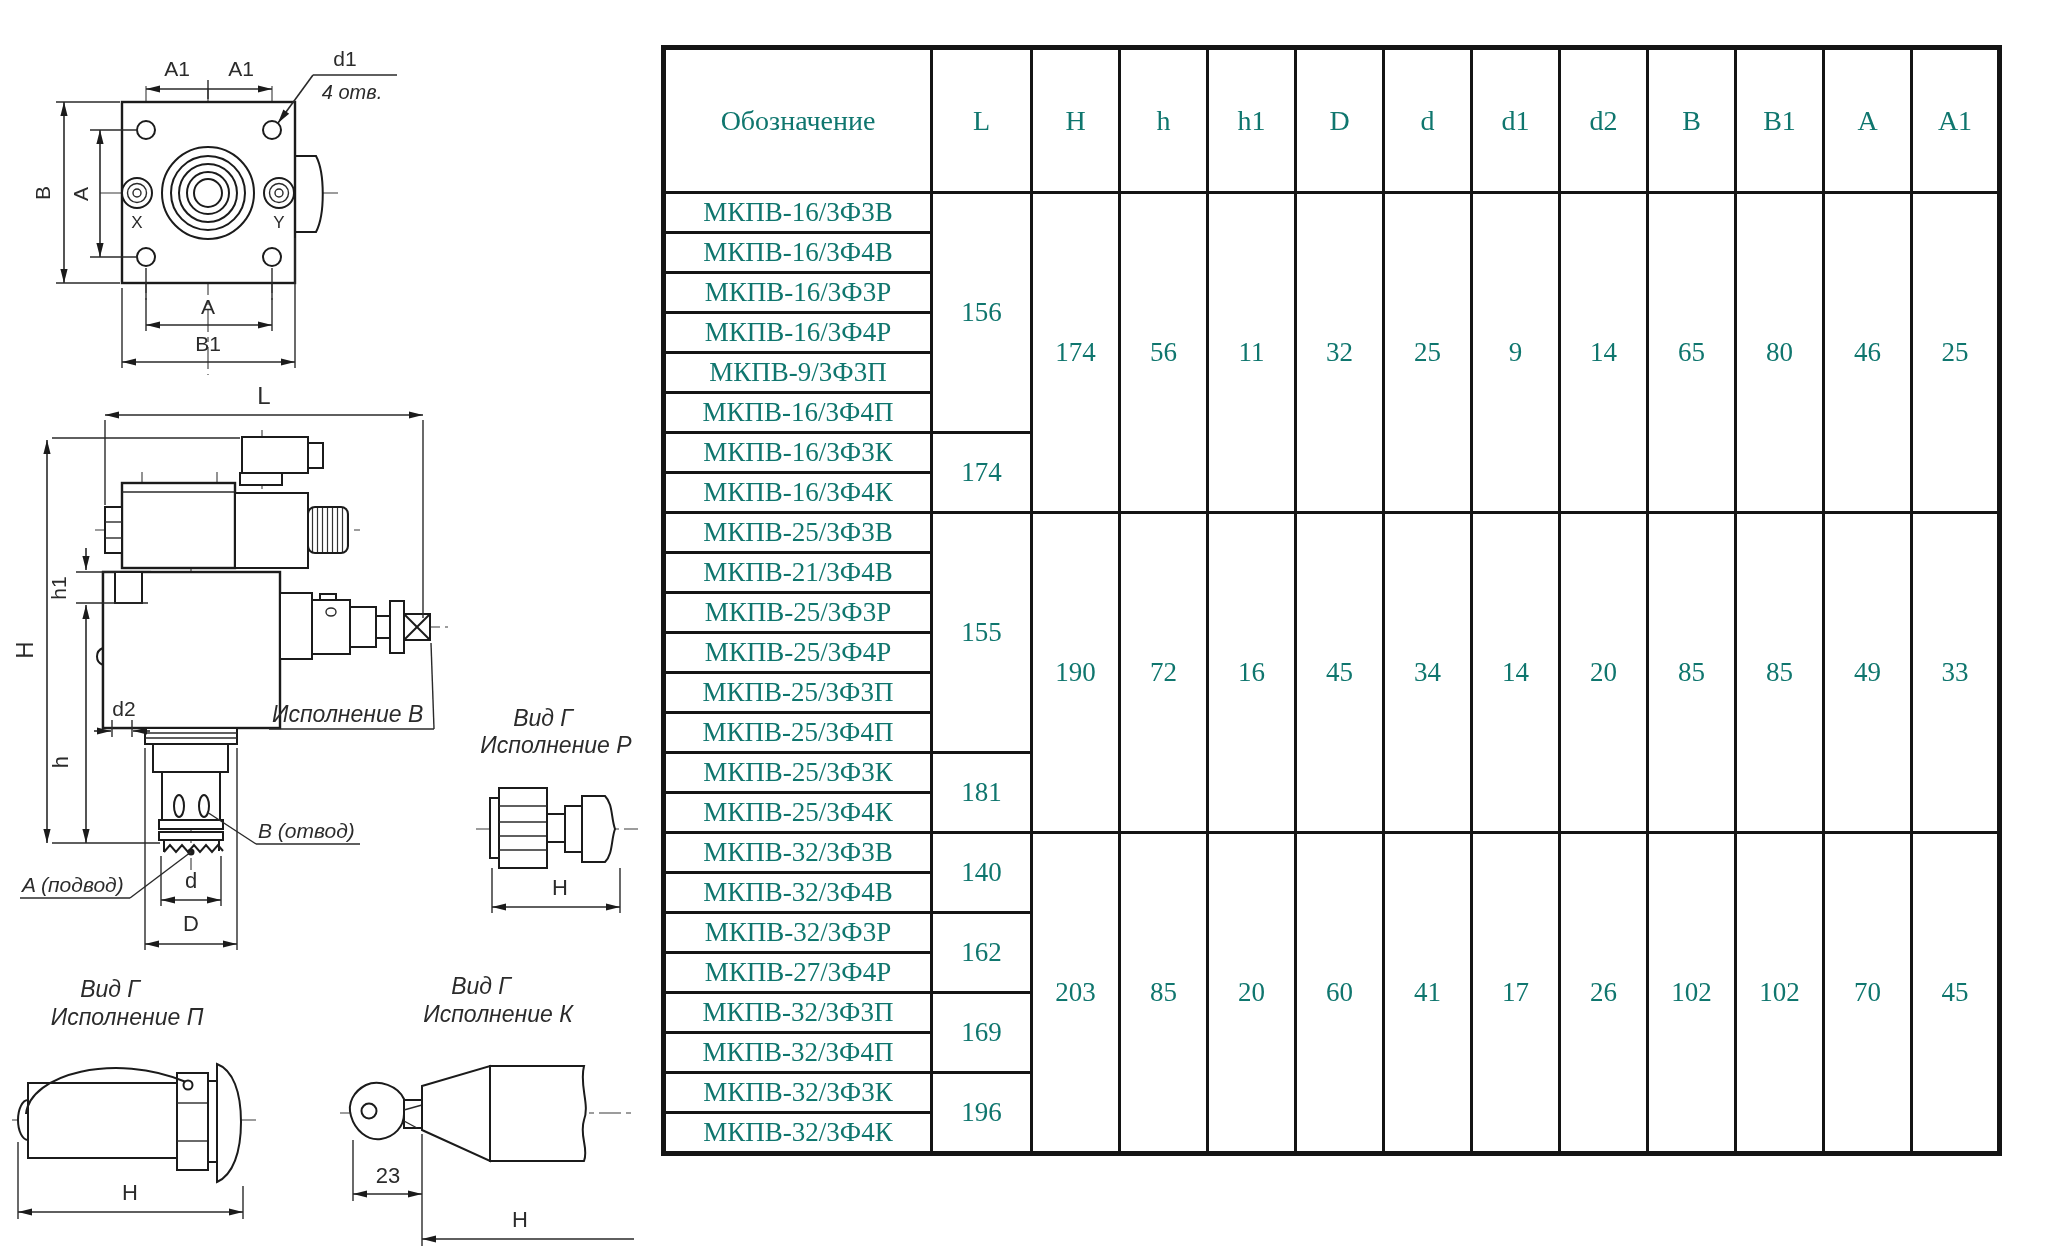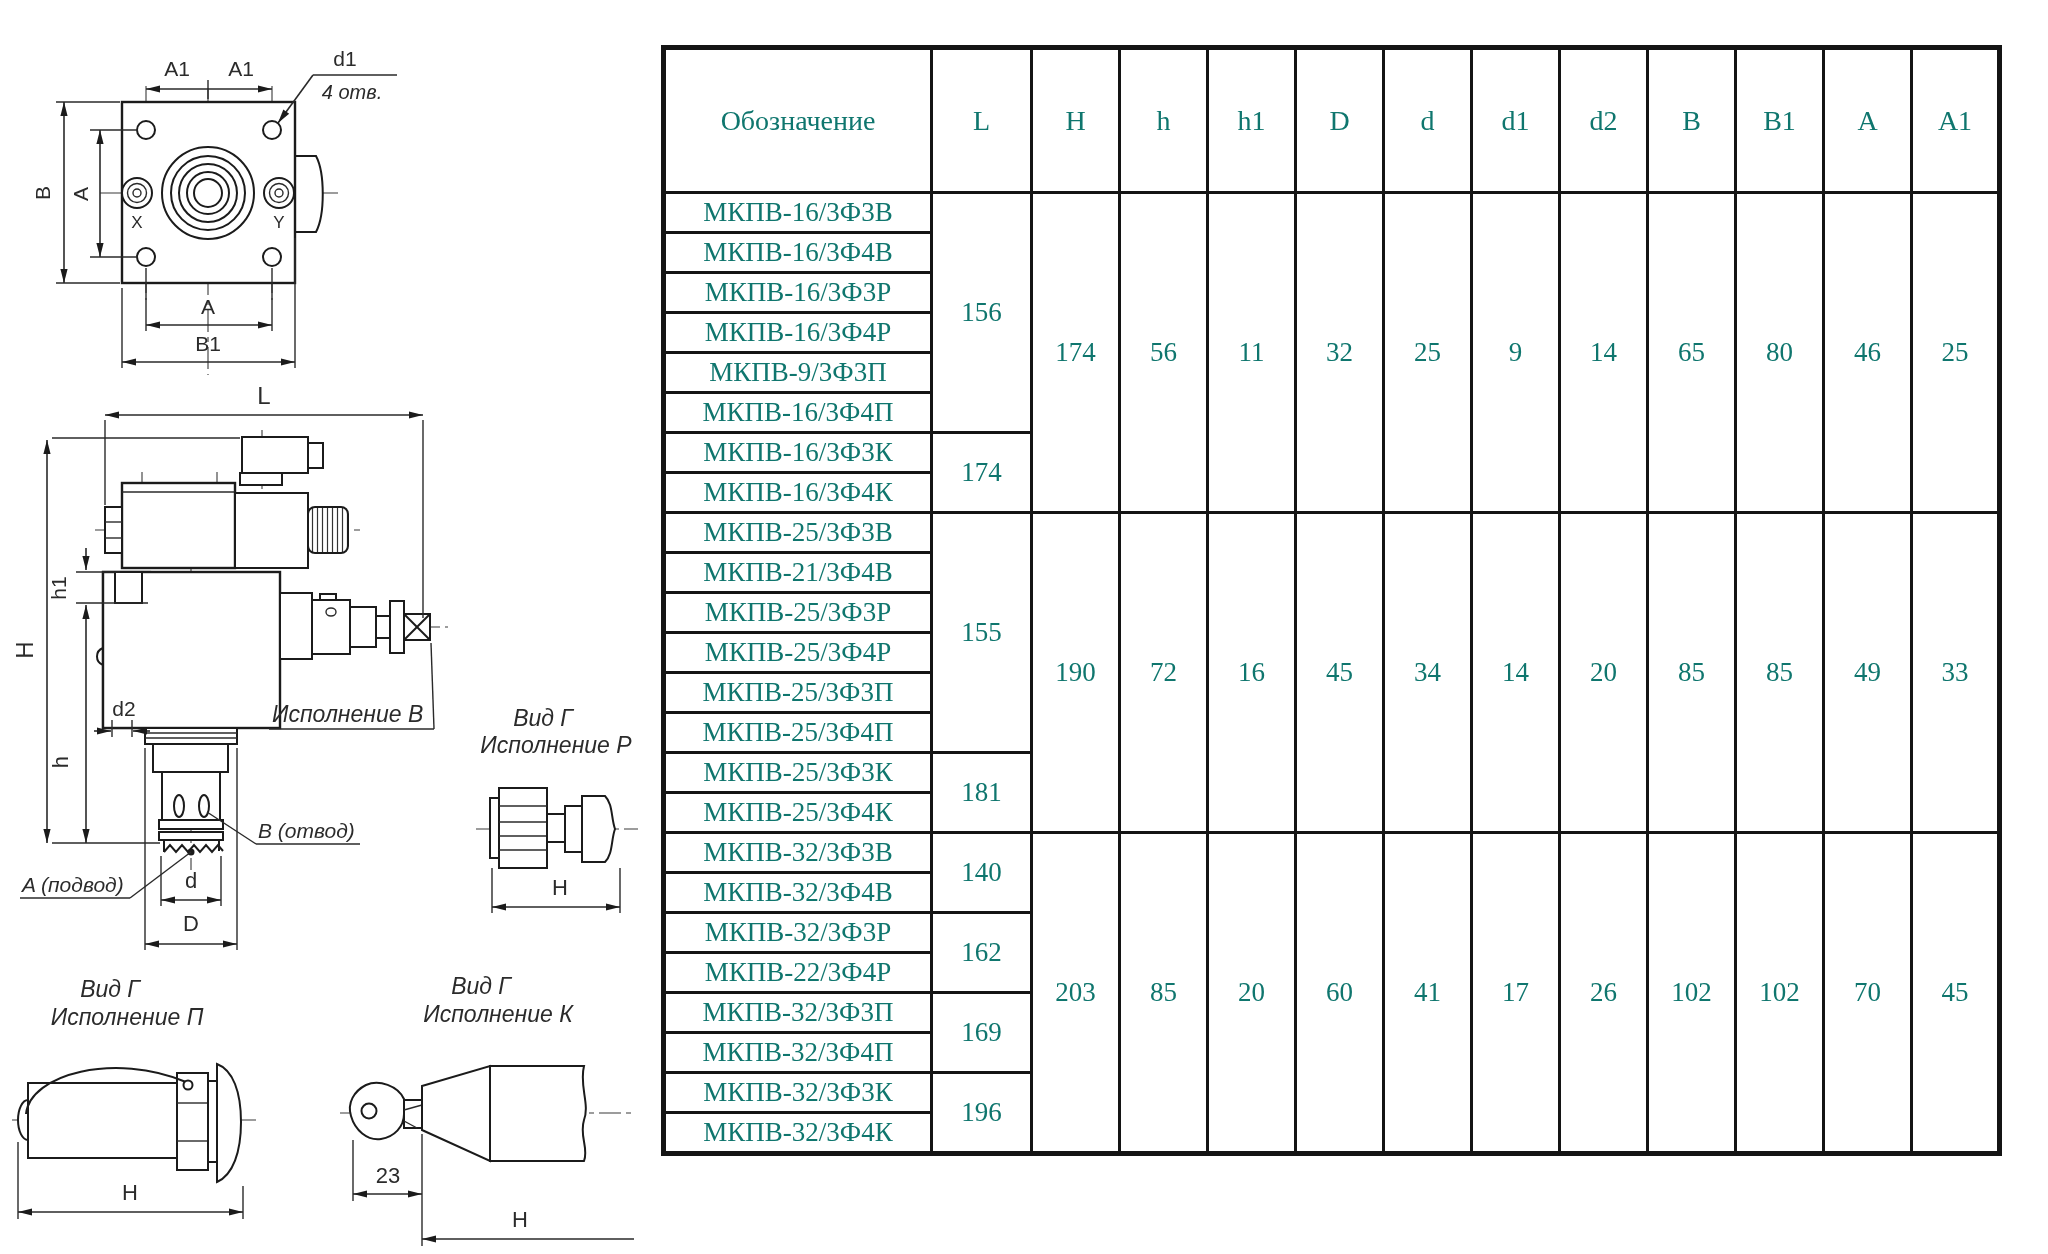--- a/index.html
+++ b/index.html
@@ -386,21 +386,21 @@
             <td rowspan="8">45</td>
           </tr>
           <tr>
             <td>МКПВ-32/3Ф4В</td>
           </tr>
           <tr>
             <td>МКПВ-32/3Ф3Р</td>
             <td rowspan="2">162</td>
           </tr>
           <tr>
-            <td>МКПВ-22/3Ф4Р</td>
+            <td>МКПВ-27/3Ф4Р</td>
           </tr>
           <tr>
             <td>МКПВ-32/3Ф3П</td>
             <td rowspan="2">169</td>
           </tr>
           <tr>
             <td>МКПВ-32/3Ф4П</td>
           </tr>
           <tr>
             <td>МКПВ-32/3Ф3К</td>

